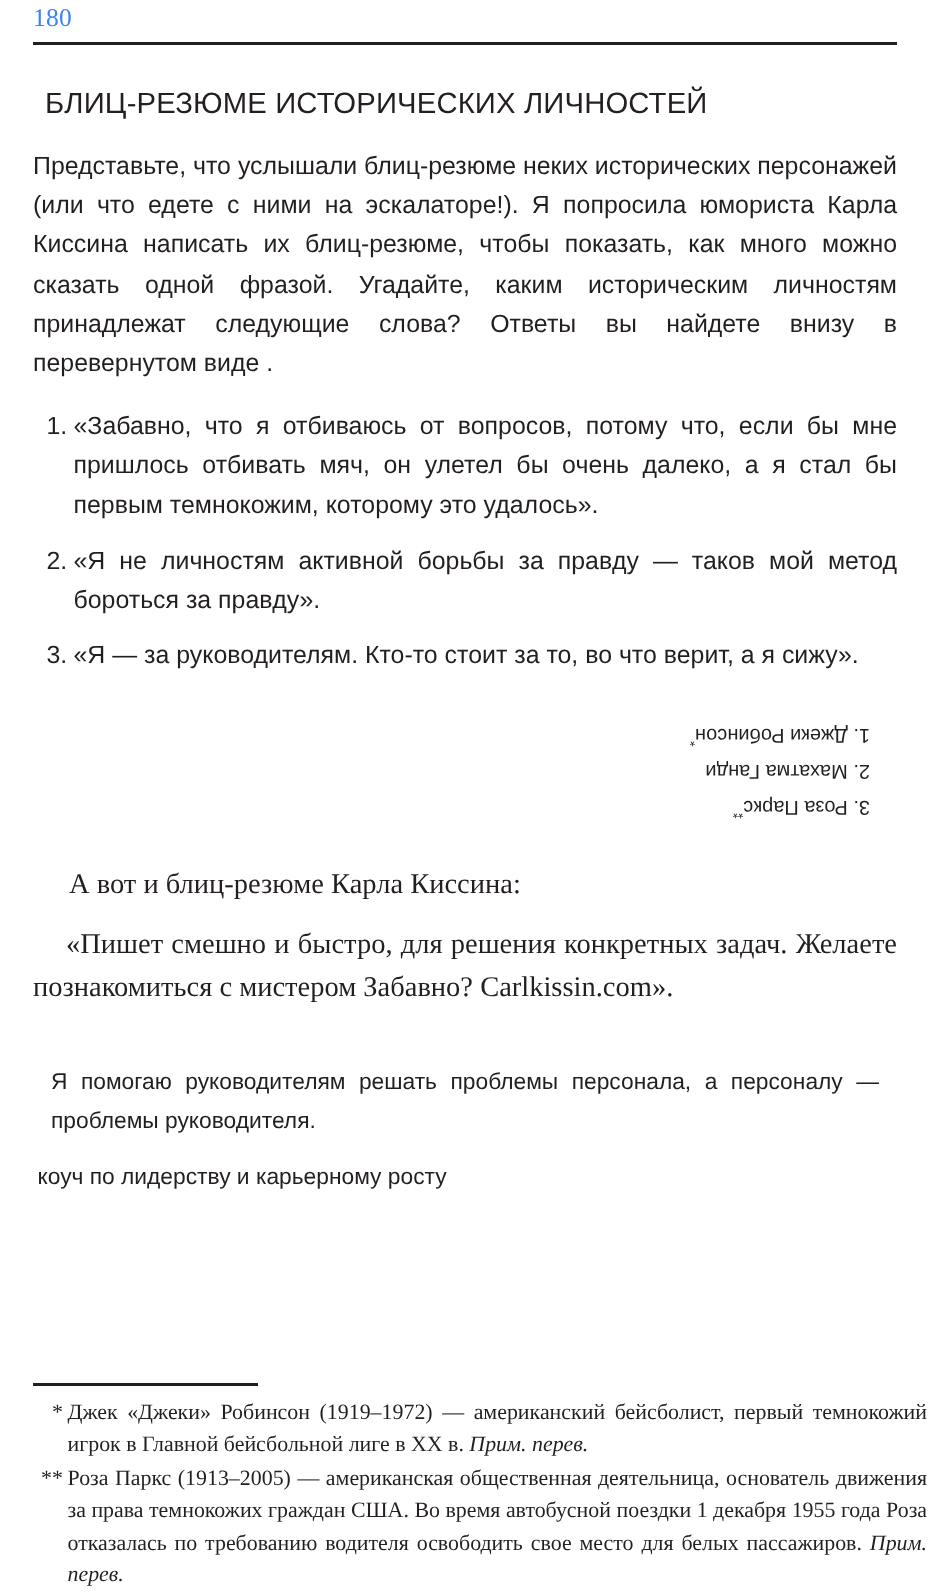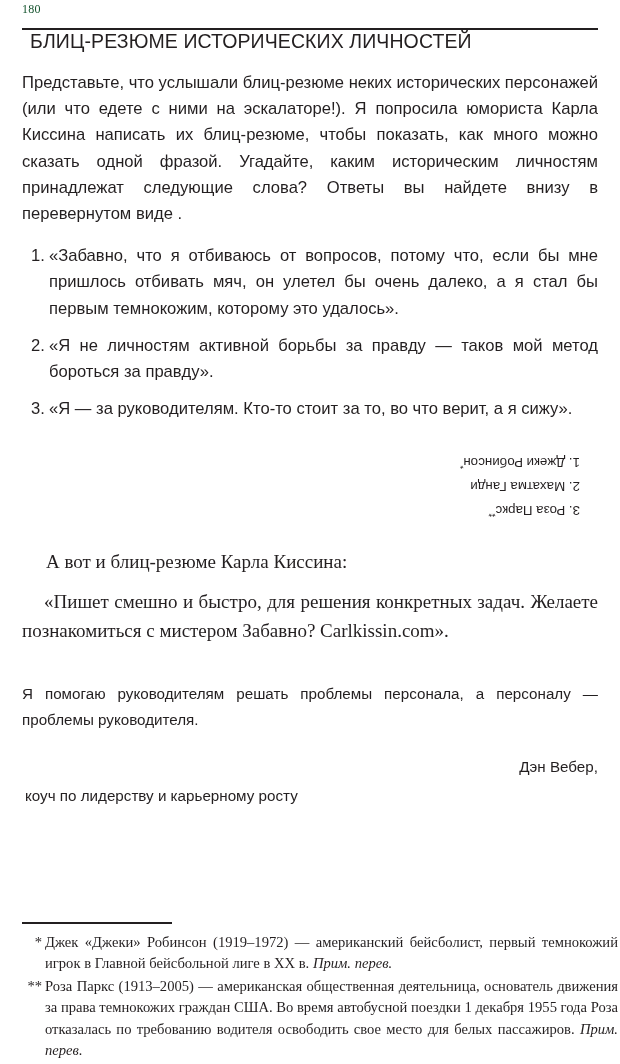--- a/index.html
+++ b/index.html
@@ -27,23 +27,23 @@
     top: 0;
     left: 22px;
     width: 576px;
     height: 33px;
   }
   .header-pageno {
     position: absolute;
     left: 0;
     top: 2px;
     font-family: "Liberation Serif", serif;
-    font-size: 12px;
+    font-size: 17px;
     letter-spacing: 0.2px;
-    color: #14532d;
+    color: #3b82f6;
   }
   .header-title {
     position: absolute;
     left: 64px;
     top: 2px;
     font-family: "Liberation Serif", serif;
     font-style: italic;
     font-size: 17.5px;
     letter-spacing: 0.2px;
     color: #231f20;
@@ -54,21 +54,21 @@
     top: 28px;
     width: 576px;
     height: 2px;
     background: #231f20;
   }
 
   
   .content {
     position: absolute;
     left: 22px;
-    top: 28px;
+    top: 56px;
     width: 576px;
   }
 
   h1.section-heading {
     margin: 0;
     padding: 0 0 0 8px;
     font-family: "Liberation Sans", sans-serif;
     font-weight: 300;
     font-size: 19.5px;
     line-height: 26px;
@@ -150,21 +150,21 @@
     text-align: justify;
     text-justify: inter-word;
     text-indent: 22px;
   }
 
   
   .testimonial {
     margin: 36px 0 0 0;
   }
   .testimonial-text {
-    margin: 0;
+    margin: 12px;
     font-size: 15.2px;
     line-height: 25.5px;
     text-align: justify;
     text-justify: inter-word;
   }
   .testimonial-author {
     margin: 22px 0 0 0;
     font-size: 15.2px;
     line-height: 25.5px;
     text-align: right;
@@ -252,21 +252,20 @@
       </div>
     </div>
 
     <div class="serif-block">
       <p class="serif-lead">А вот и блиц-резюме Карла Киссина:</p>
       <p class="serif-quote">«Пишет смешно и быстро, для решения конкретных задач. Желаете познакомиться с мистером Забавно? Carlkissin.com».</p>
     </div>
 
     <div class="testimonial">
       <p class="testimonial-text">Я помогаю руководителям решать проблемы персонала, а персоналу — проблемы руководителя.</p>
-      <p class="testimonial-author">Дэн Вебер,</p>
       <p class="testimonial-role">коуч по лидерству и карьерному росту</p>
     </div>
 
   </div>
 
   <div class="footnotes">
     <div class="footnote-rule"></div>
 
     <p class="footnote">
       <span class="footnote-mark">*</span><span>Джек «Джеки» Робинсон (1919–1972) — американский бейсболист, первый темнокожий игрок в Главной бейсбольной лиге в XX в. </span><i>Прим. перев.</i>

